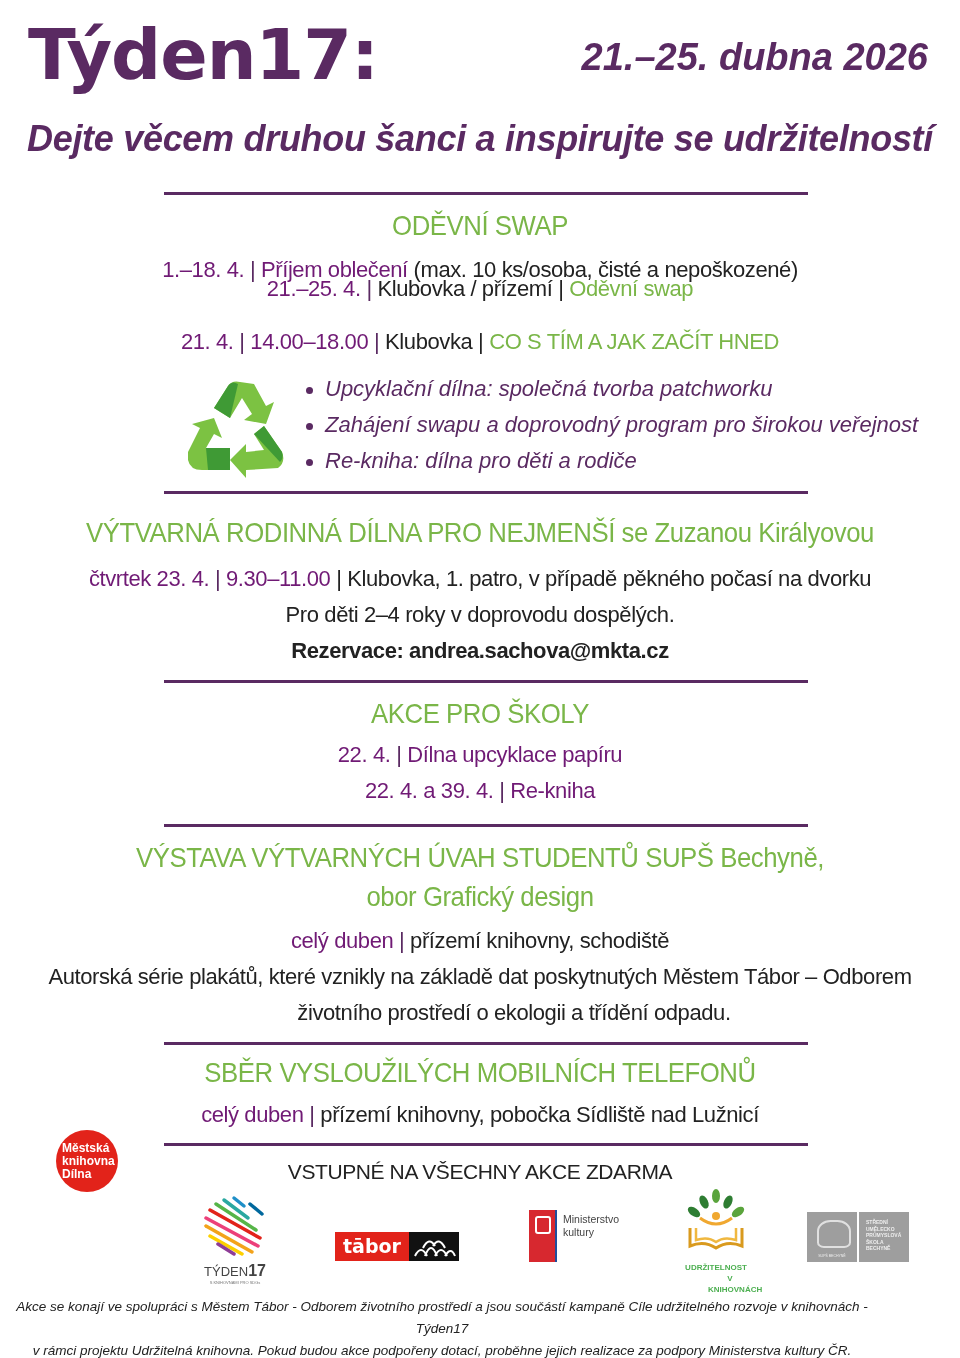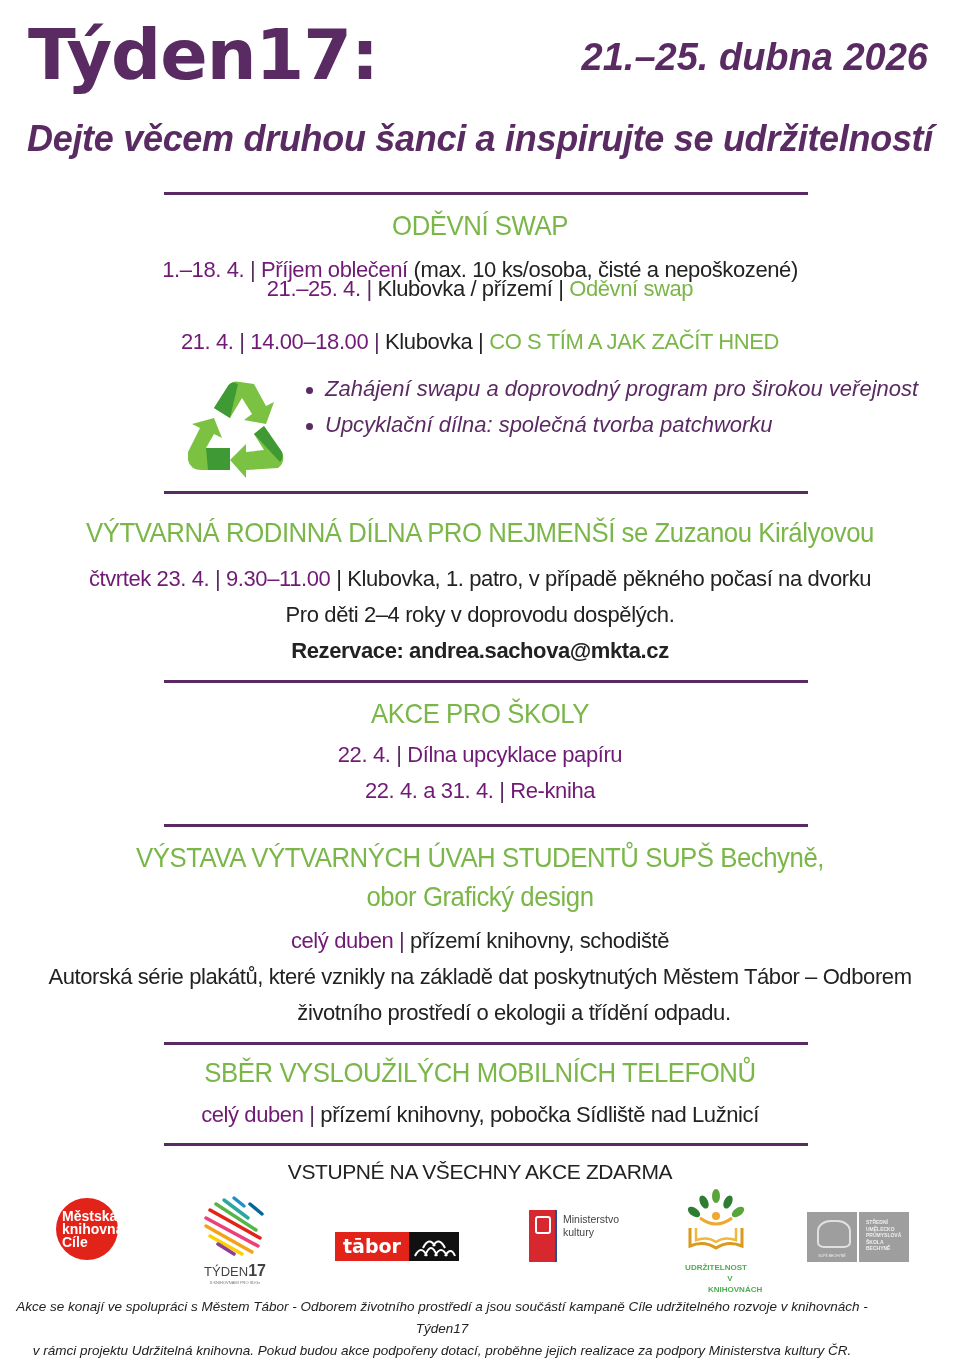--- a/index.html
+++ b/index.html
@@ -64,22 +64,23 @@
     <path d="M30 30 L44 8 Q48 2 54 6 L46 40 Z" fill="#3f9a35"></path>
 
     <path d="M4 74 L16 50 L8 46 L30 40 L38 60 L30 56 L22 70 L46 70 L46 92 L18 92 Q6 92 4 82 Z" fill="#7cc242"></path>
     <path d="M22 70 L46 70 L46 92 L24 92 Z" fill="#3f9a35"></path>
 
     <path d="M80 48 L98 74 Q102 84 94 90 L62 92 L62 100 L46 82 L62 66 L62 74 L80 72 L70 56 Z" fill="#7cc242"></path>
     <path d="M80 48 L98 74 Q100 80 96 84 L70 56 Z" fill="#3f9a35"></path>
   </svg>
 </div>
 <div class="abs bullets">
+  <div><span class="dot"></span><span>Upcyklační dílna: společná tvorba patchworku</span></div>
   <div><span class="dot"></span><span>Zahájení swapu a doprovodný program pro širokou veřejnost</span></div>
-  <div><span class="dot"></span><span>Upcyklační dílna: společná tvorba patchworku</span></div>
+  <div><span class="dot"></span><span>Re-kniha: dílna pro děti a rodiče</span></div>
 </div>
 
 <div class="abs rule" style="top:491px;"></div>
 
 <div class="abs center h-sec" style="top:517px;">
   <span>VÝTVARNÁ RODINNÁ DÍLNA PRO NEJMENŠÍ</span>
   <span>se Zuzanou Királyovou</span>
 </div>
 <div class="abs center line" style="top:566px;">
   <span class="purple">čtvrtek 23. 4.</span>
@@ -93,21 +94,21 @@
 
 <div class="abs rule" style="top:680px;"></div>
 
 <div class="abs center h-sec" style="top:698px;">AKCE PRO ŠKOLY</div>
 <div class="abs center line" style="top:742px;">
   <span class="purple">22. 4.</span>
   <span class="sep">|</span>
   <span class="purple">Dílna upcyklace papíru</span>
 </div>
 <div class="abs center line" style="top:778px;">
-  <span class="purple">22. 4. a 31. 4.</span>
+  <span class="purple">22. 4. a 39. 4.</span>
   <span class="sep">|</span>
   <span class="purple">Re-kniha</span>
 </div>
 
 <div class="abs rule" style="top:824px;"></div>
 
 <div class="abs center h-sec" style="top:842px;">
   <span>VÝSTAVA VÝTVARNÝCH ÚVAH STUDENTŮ SUPŠ</span>
   <span>Bechyně,</span>
 </div>
@@ -126,24 +127,24 @@
 <div class="abs center line" style="top:1102px;">
   <span class="purple">celý duben</span>
   <span class="sep">|</span>
   <span class="dark">přízemí knihovny, pobočka Sídliště nad Lužnicí</span>
 </div>
 
 <div class="abs rule" style="top:1143px;"></div>
 
 <div class="abs center line dark" style="top:1160px;font-size:21px;">VSTUPNÉ NA VŠECHNY AKCE ZDARMA</div>
 
-<div class="logo" style="left:56px;top:1198px;width:62px;height:62px;border-radius:50%;background:#e2231a;color:#fff;font-weight:bold;font-size:14px;line-height:13px;box-sizing:border-box;padding:12px 0 0 6px;">
+<div class="logo" style="left:56px;top:1130px;width:62px;height:62px;border-radius:50%;background:#e2231a;color:#fff;font-weight:bold;font-size:12px;line-height:13px;box-sizing:border-box;padding:12px 0 0 6px;">
   <div>Městská</div>
   <div>knihovna</div>
-  <div>Cíle</div>
+  <div>Dílna</div>
 </div>
 
 <div class="logo" style="left:198px;top:1194px;width:74px;height:92px;">
   <svg width="74" height="62" viewBox="0 0 74 62">
     <g stroke-width="3.5" stroke-linecap="round">
       <line x1="36" y1="4" x2="46" y2="12" stroke="#1f8fc8"></line>
       <line x1="26" y1="6" x2="50" y2="24" stroke="#2aa8a0"></line>
       <line x1="18" y1="10" x2="58" y2="36" stroke="#56b548"></line>
       <line x1="12" y1="16" x2="62" y2="44" stroke="#e2231a"></line>
       <line x1="8" y1="24" x2="60" y2="52" stroke="#ec407a"></line>

